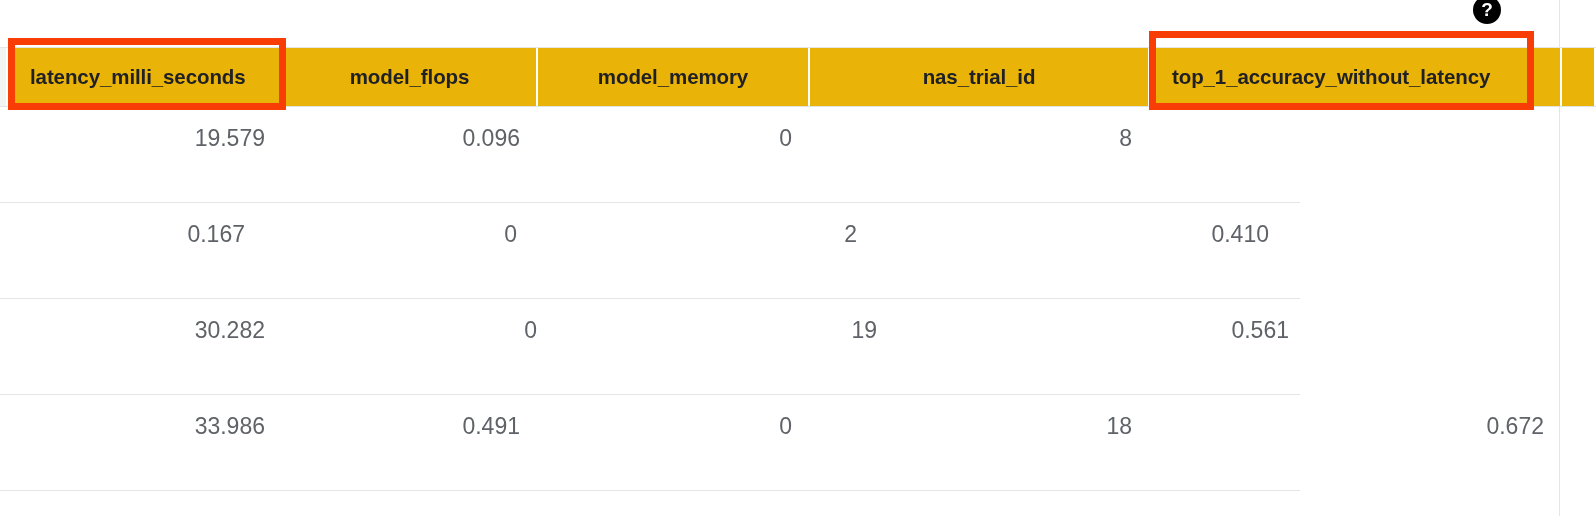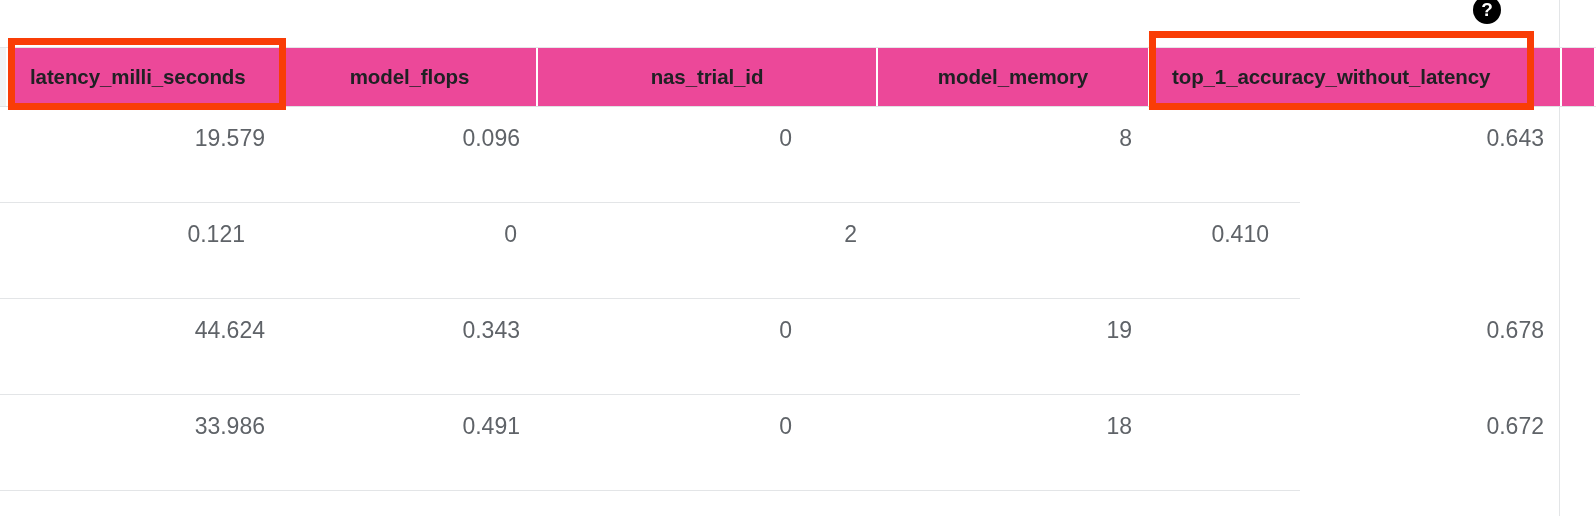--- a/index.html
+++ b/index.html
@@ -61,21 +61,21 @@
     width: 8px;
     flex: 0 0 8px;
     background: #f1f3f4;
     border-right: 2px solid #ffffff;
     box-sizing: border-box;
   }
   .th {
     display: flex;
     align-items: center;
     box-sizing: border-box;
-    background: #ec4899;
+    background: #eab308;
     border-right: 2px solid #ffffff;
     font-size: 20.5px;
     font-weight: bold;
     color: #202124;
     letter-spacing: -0.1px;
     white-space: nowrap;
     overflow: hidden;
   }
   .th.align-left  { justify-content: flex-start; padding-left: 22px; }
   .th.align-center{ justify-content: center; }
@@ -147,54 +147,52 @@
 <div class="screen">
 
   <div class="help-icon">?</div>
 
   <div class="table">
 
     <div class="header-row">
       <div class="header-gap"></div>
       <div class="th c0 align-left">latency_milli_seconds</div>
       <div class="th c1 align-center">model_flops</div>
+      <div class="th c2 align-center">model_memory</div>
       <div class="th c3 align-center">nas_trial_id</div>
-      <div class="th c2 align-center">model_memory</div>
       <div class="th c4 align-left">top_1_accuracy_without_latency</div>
       <div class="th c5"></div>
     </div>
 
     <div class="body-rows">
 
       <div class="tr">
         <div class="td c-gap spacer"></div>
         <div class="td c0 align-right">19.579</div>
         <div class="td c1 align-right">0.096</div>
         <div class="td c2 align-right">0</div>
         <div class="td c3 align-right">8</div>
-        <div class="td c4 align-right">0.643</div>
-        <div class="td c5 spacer"></div>
-      </div>
-
-      <div class="tr">
-        <div class="td c-gap spacer"></div>
-        <div class="td c1 align-right">0.121</div>
+        <div class="td c5 spacer"></div>
+      </div>
+
+      <div class="tr">
+        <div class="td c-gap spacer"></div>
+        <div class="td c1 align-right">0.167</div>
         <div class="td c2 align-right">0</div>
         <div class="td c3 align-right">2</div>
         <div class="td c4 align-right">0.410</div>
         <div class="td c5 spacer"></div>
       </div>
 
       <div class="tr">
         <div class="td c-gap spacer"></div>
-        <div class="td c0 align-right">44.624</div>
-        <div class="td c1 align-right">0.343</div>
+        <div class="td c0 align-right">30.282</div>
         <div class="td c2 align-right">0</div>
         <div class="td c3 align-right">19</div>
-        <div class="td c4 align-right">0.678</div>
+        <div class="td c4 align-right">0.561</div>
         <div class="td c5 spacer"></div>
       </div>
 
       <div class="tr">
         <div class="td c-gap spacer"></div>
         <div class="td c0 align-right">33.986</div>
         <div class="td c1 align-right">0.491</div>
         <div class="td c2 align-right">0</div>
         <div class="td c3 align-right">18</div>
         <div class="td c4 align-right">0.672</div>

